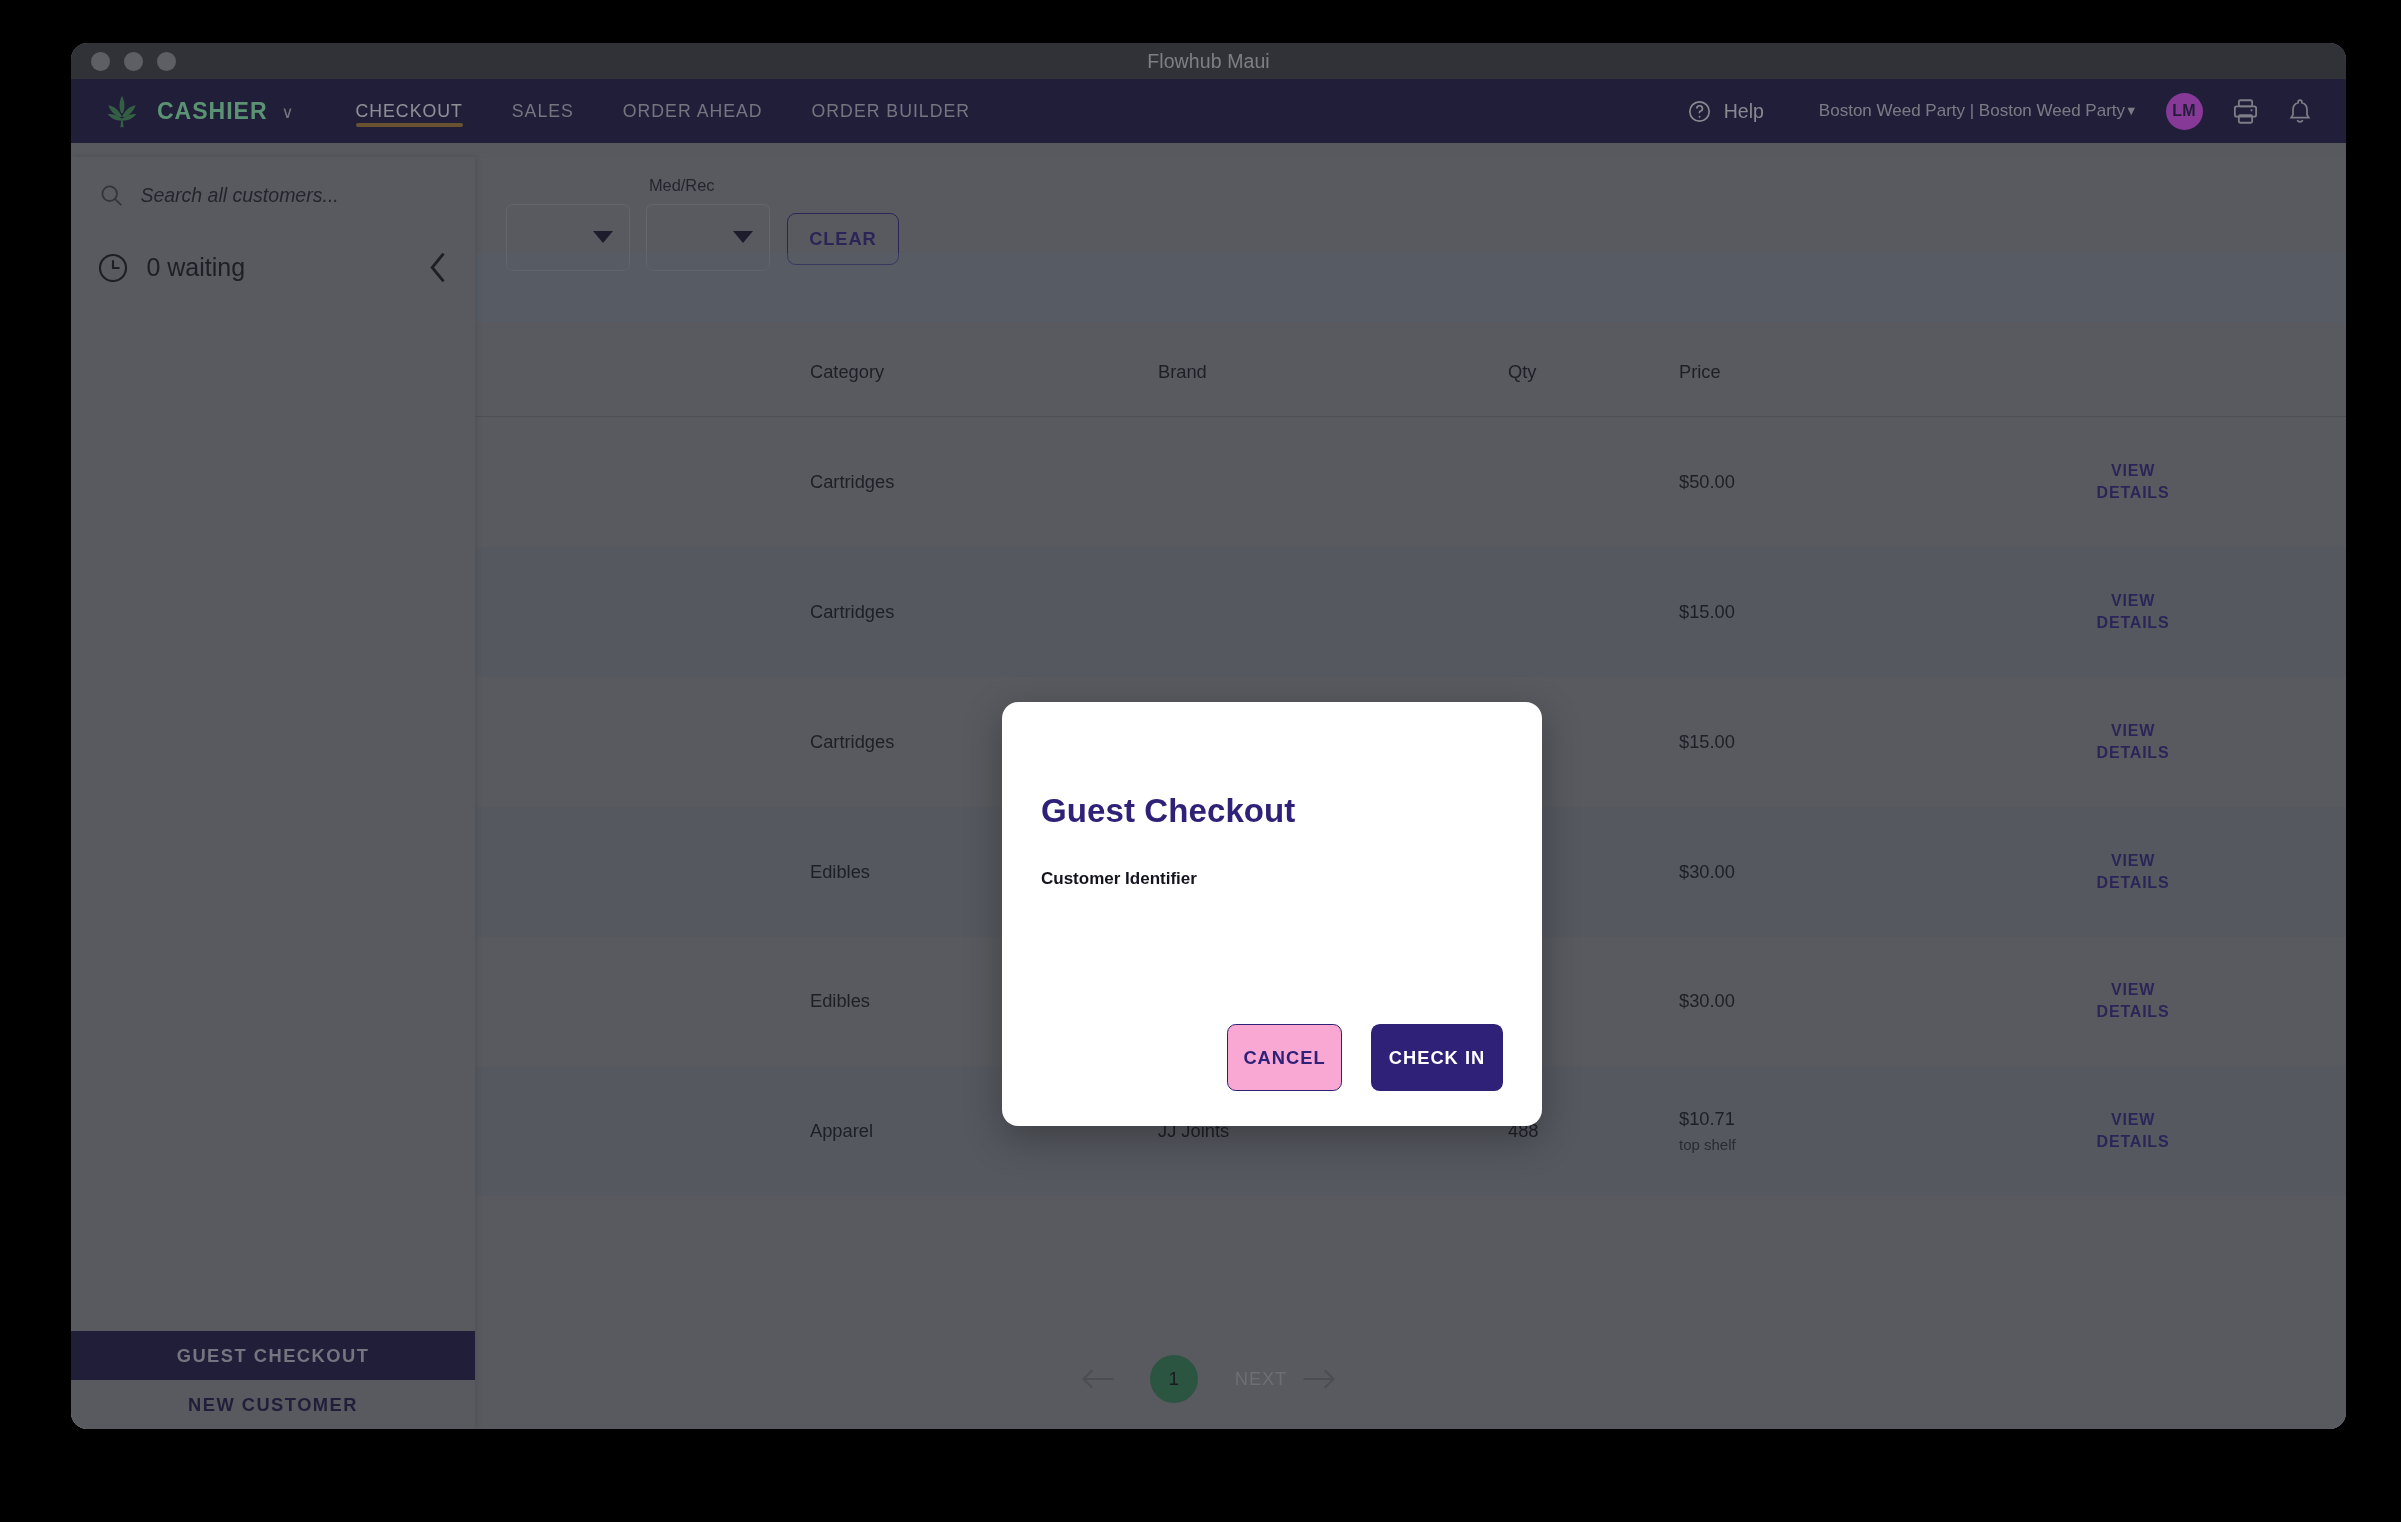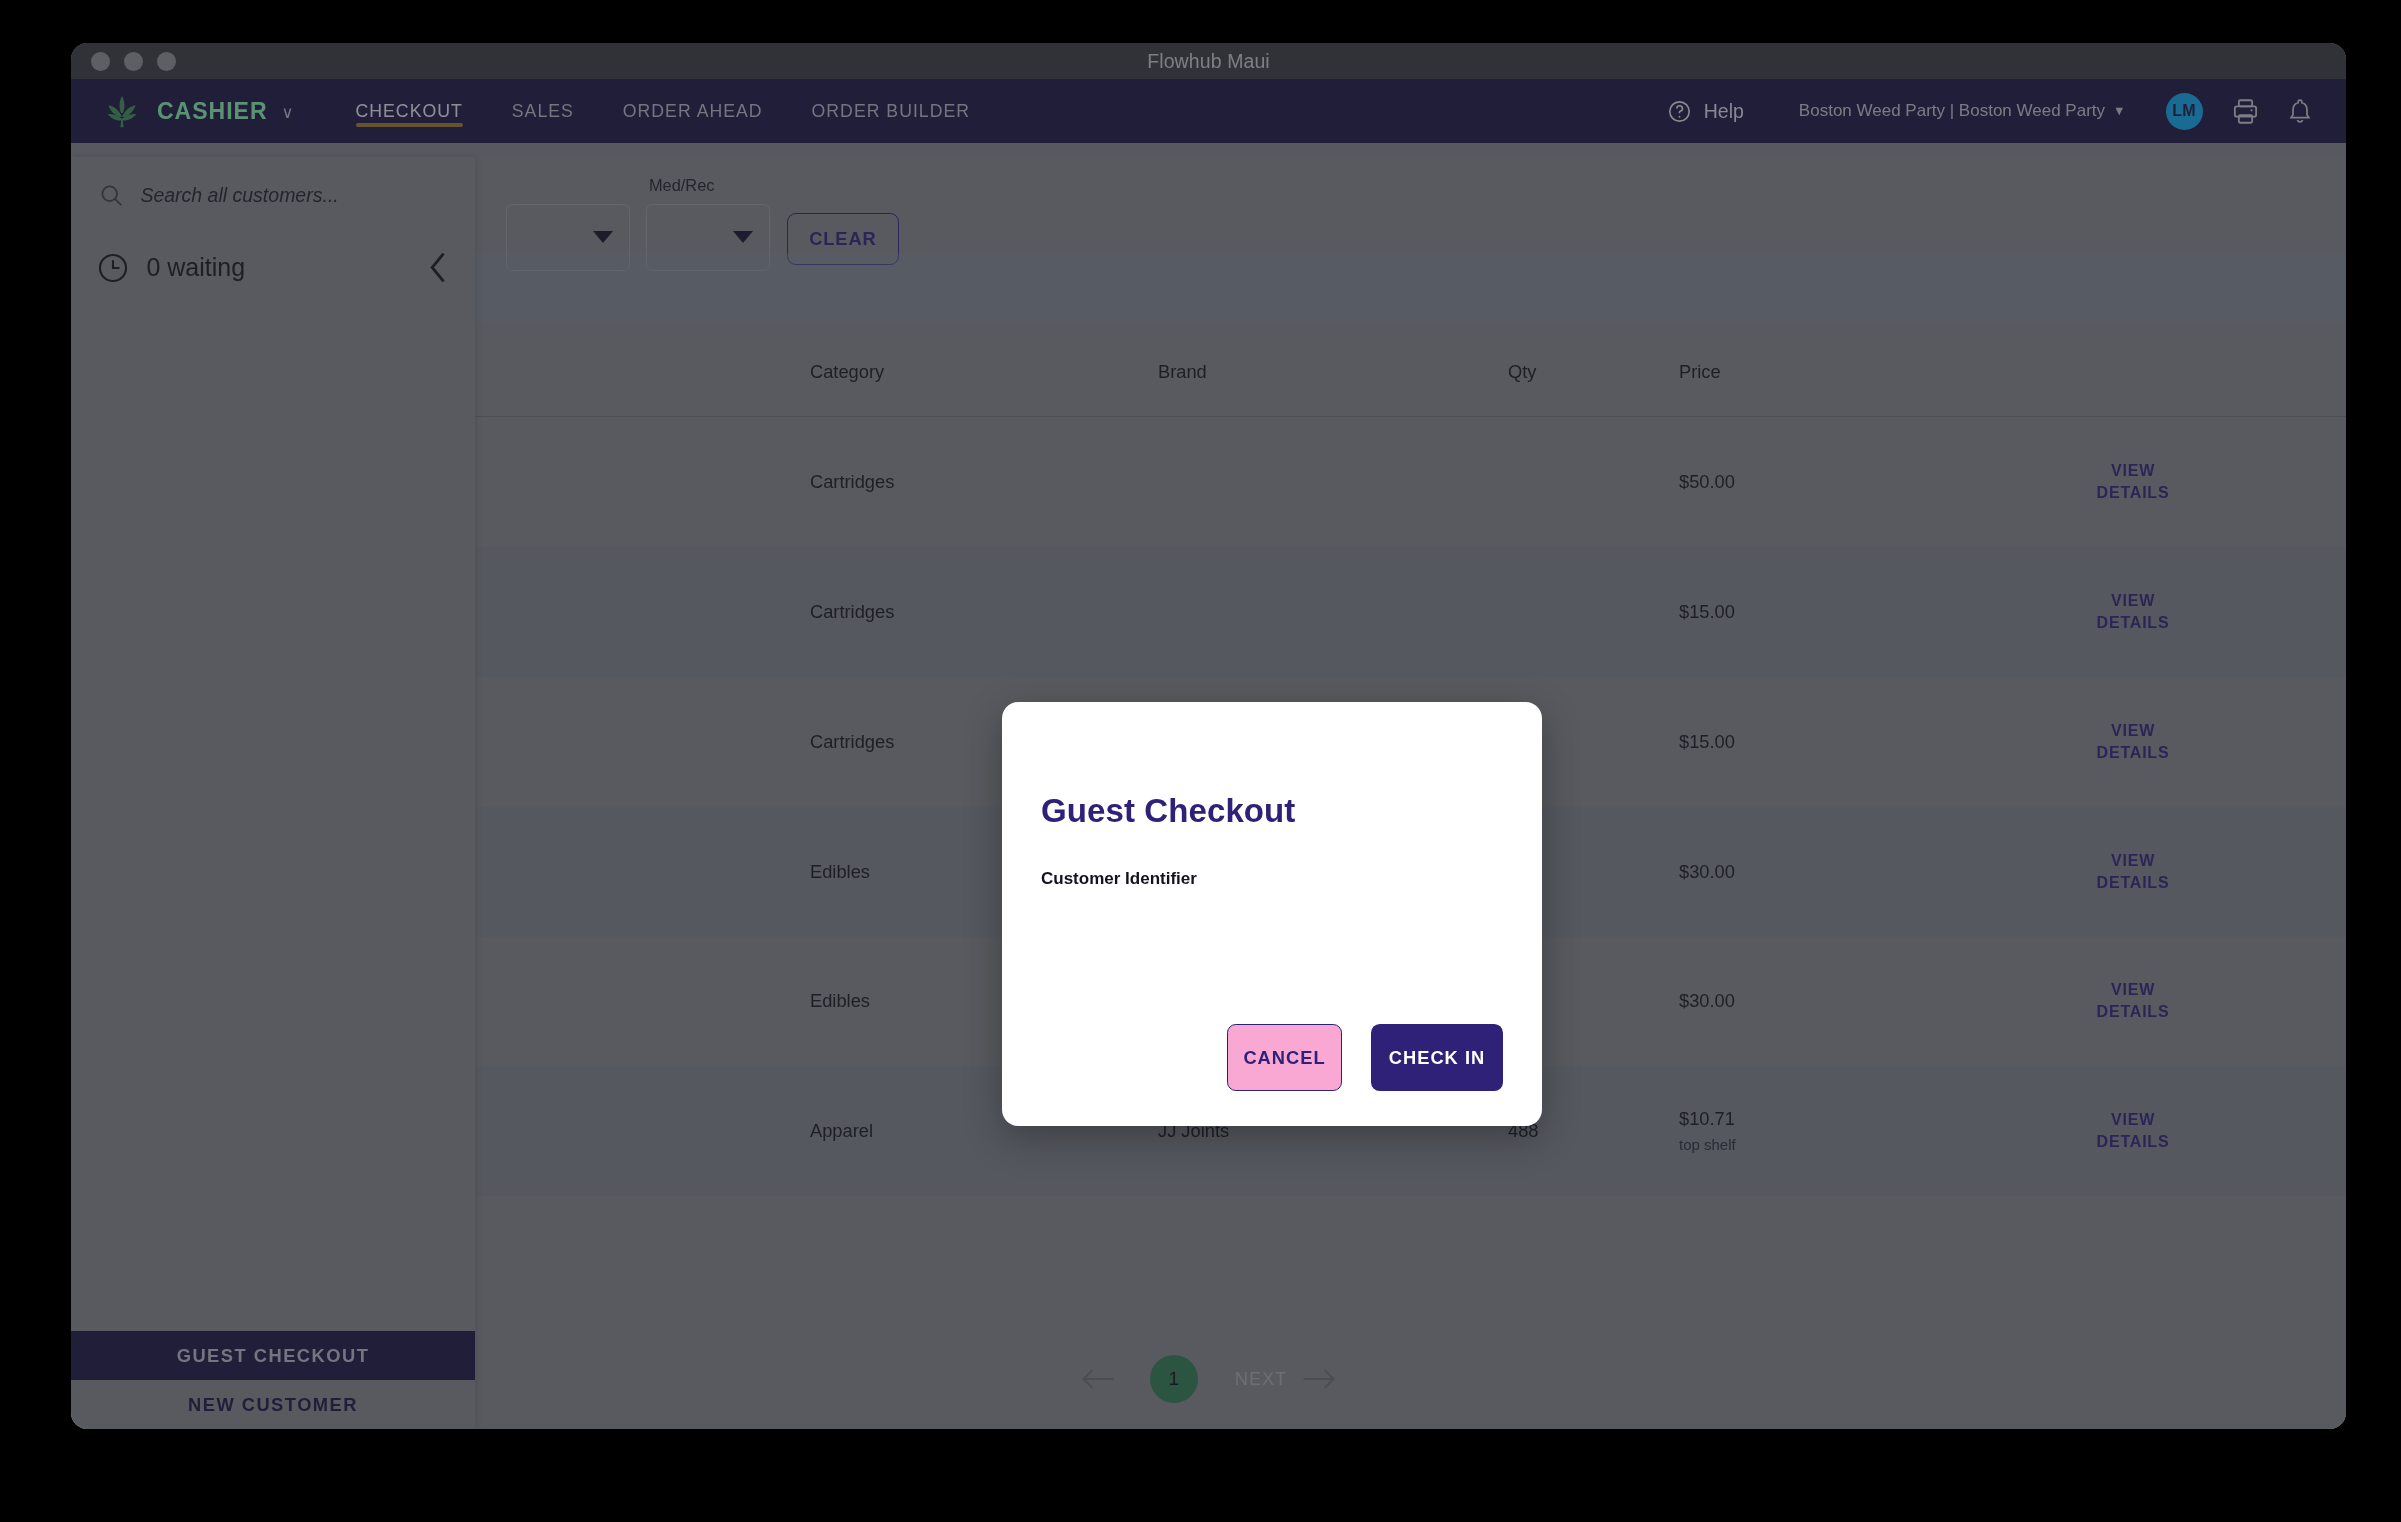--- a/index.html
+++ b/index.html
@@ -62,26 +62,26 @@
     left: 0; right: 0; bottom: 16.4px; height: 3.8px;
     background: #a3762c; border-radius: 1.9px;
   }
 
   #header-right {
     margin-left: auto; display: flex; align-items: center;
     margin-right: 32px; gap: 0;
   }
   #help-group { display: flex; align-items: center; gap: 11.4px; margin-right: 55px; }
   #help-label { color: #dcdce3; font-size: 19.5px; }
-  #org-selector { display: flex; align-items: center; gap: 8px; margin-right: 40px; }
+  #org-selector { display: flex; align-items: center; gap: 0; margin-right: 28px; }
   #org-name { color: #c3c3cd; font-size: 17px; }
   #org-caret { color: #c3c3cd; font-size: 12.6px; }
   #avatar {
     width: 37px; height: 37px; border-radius: 50%;
-    background: #0ea5e9; color: #1b1340;
+    background: #d946ef; color: #1b1340;
     font-size: 16px; font-weight: 700; letter-spacing: 0.3px;
     display: flex; align-items: center; justify-content: center;
     margin-right: 28px;
   }
   .hdr-icon { margin-right: 26.5px; display: flex; align-items: center; }
   .hdr-icon:last-child { margin-right: 0; }
 
   
   #app-body {
     position: absolute;

